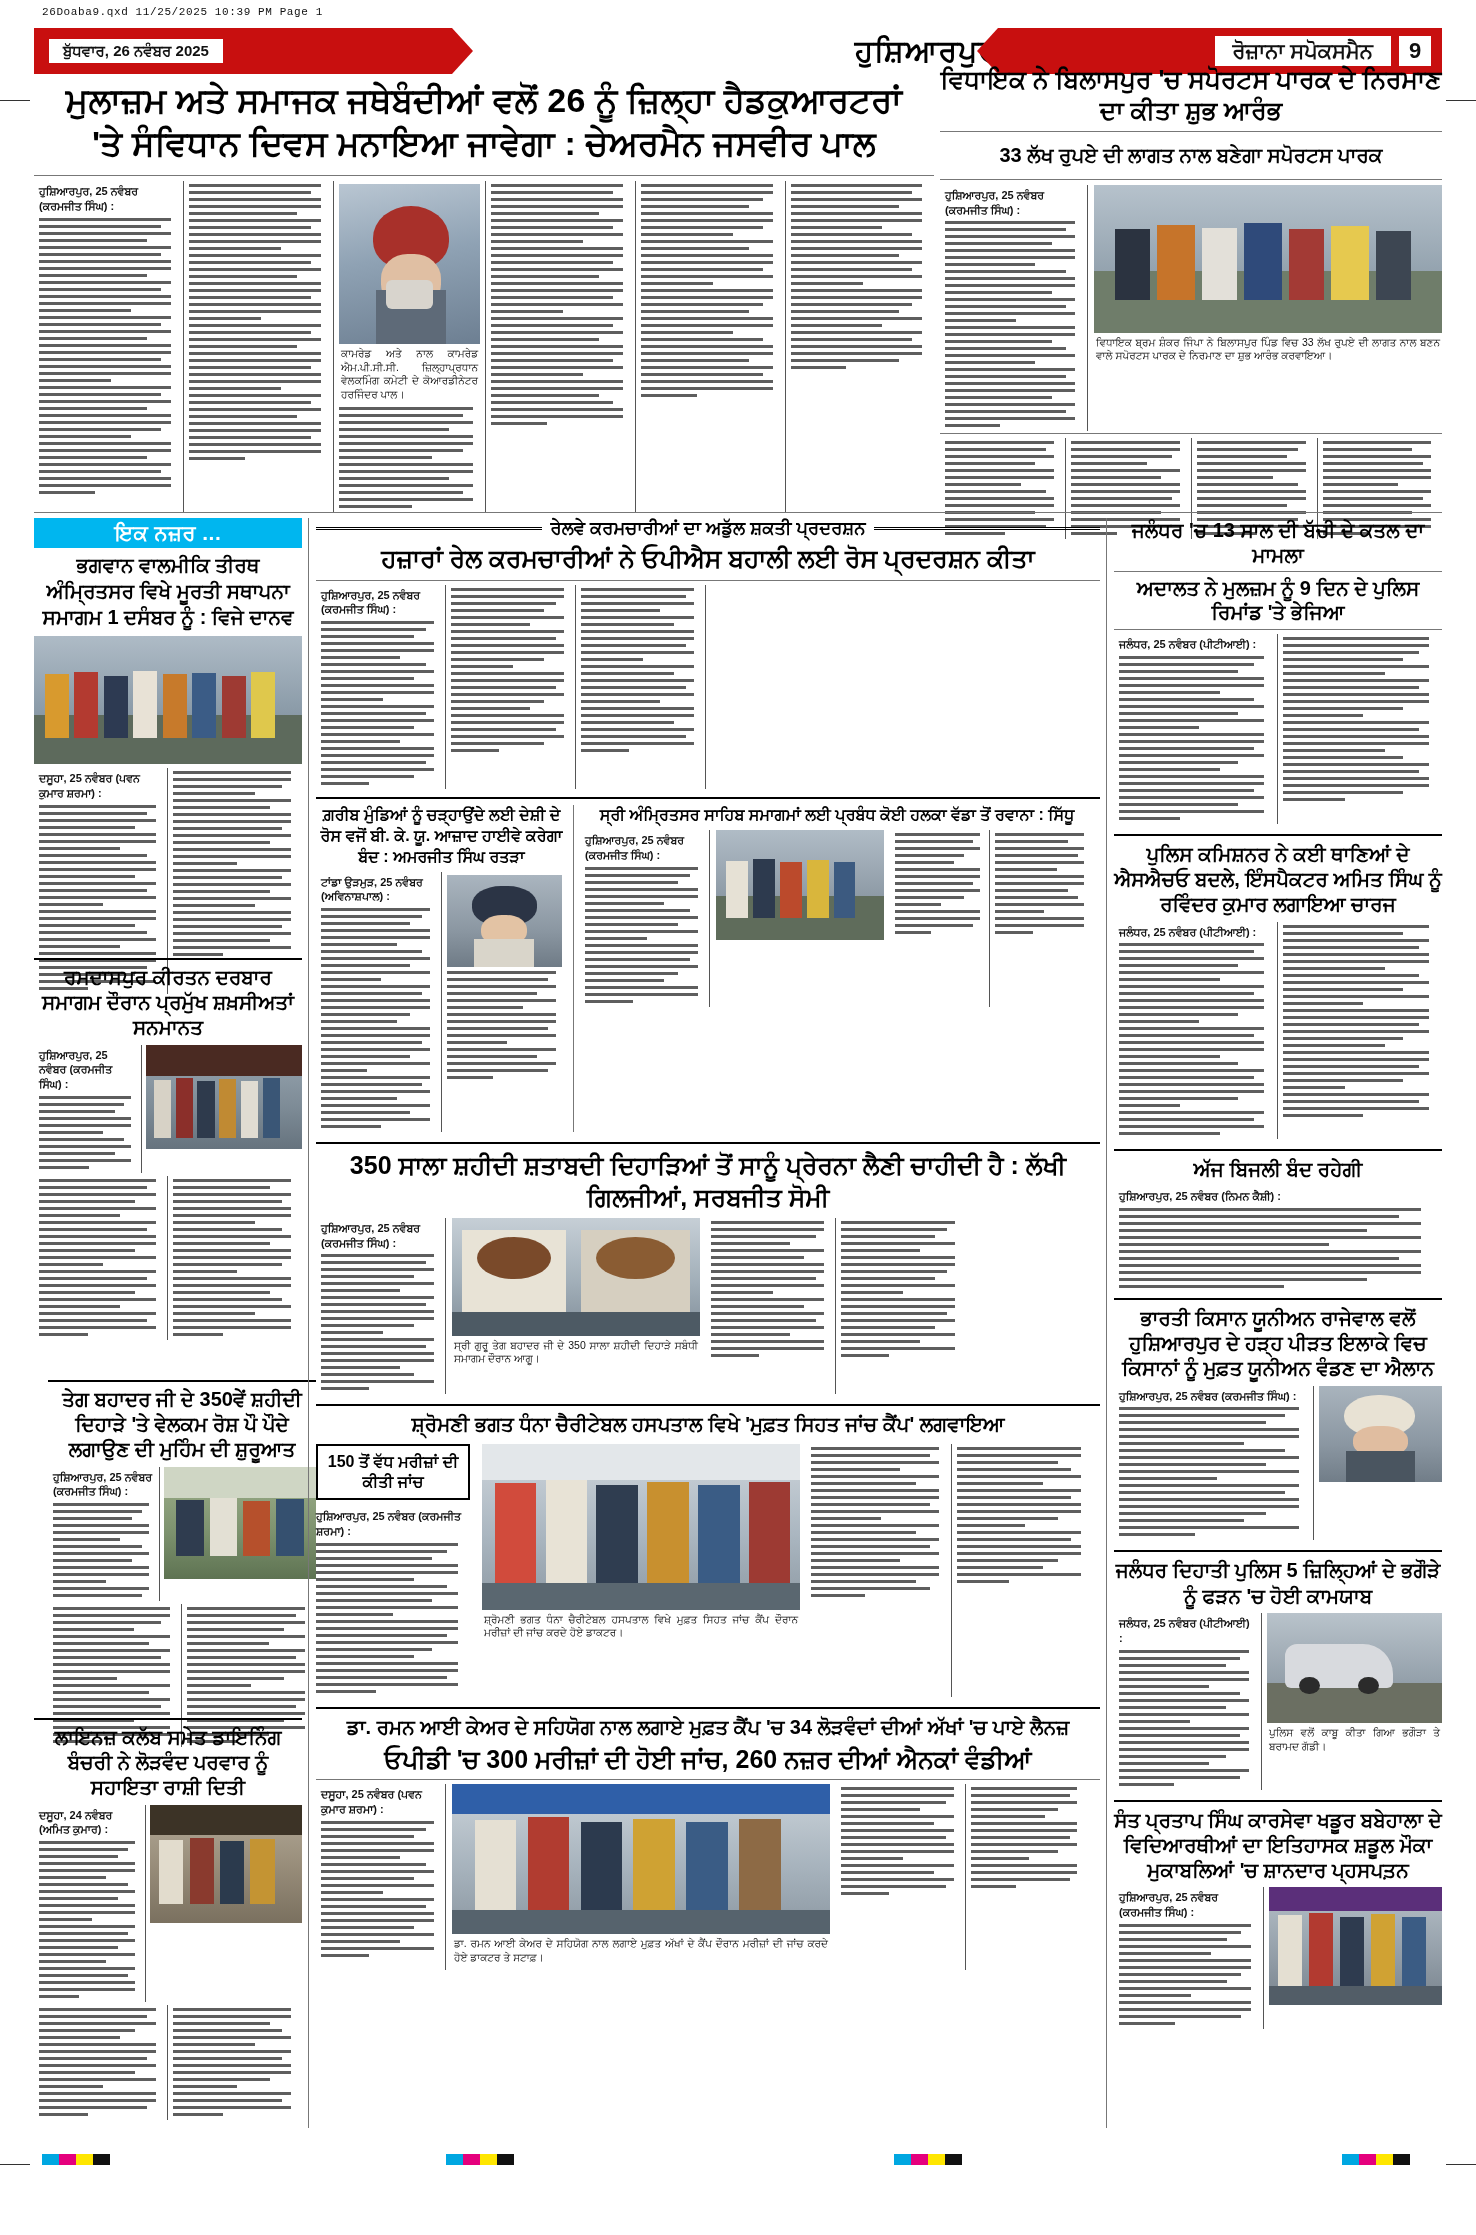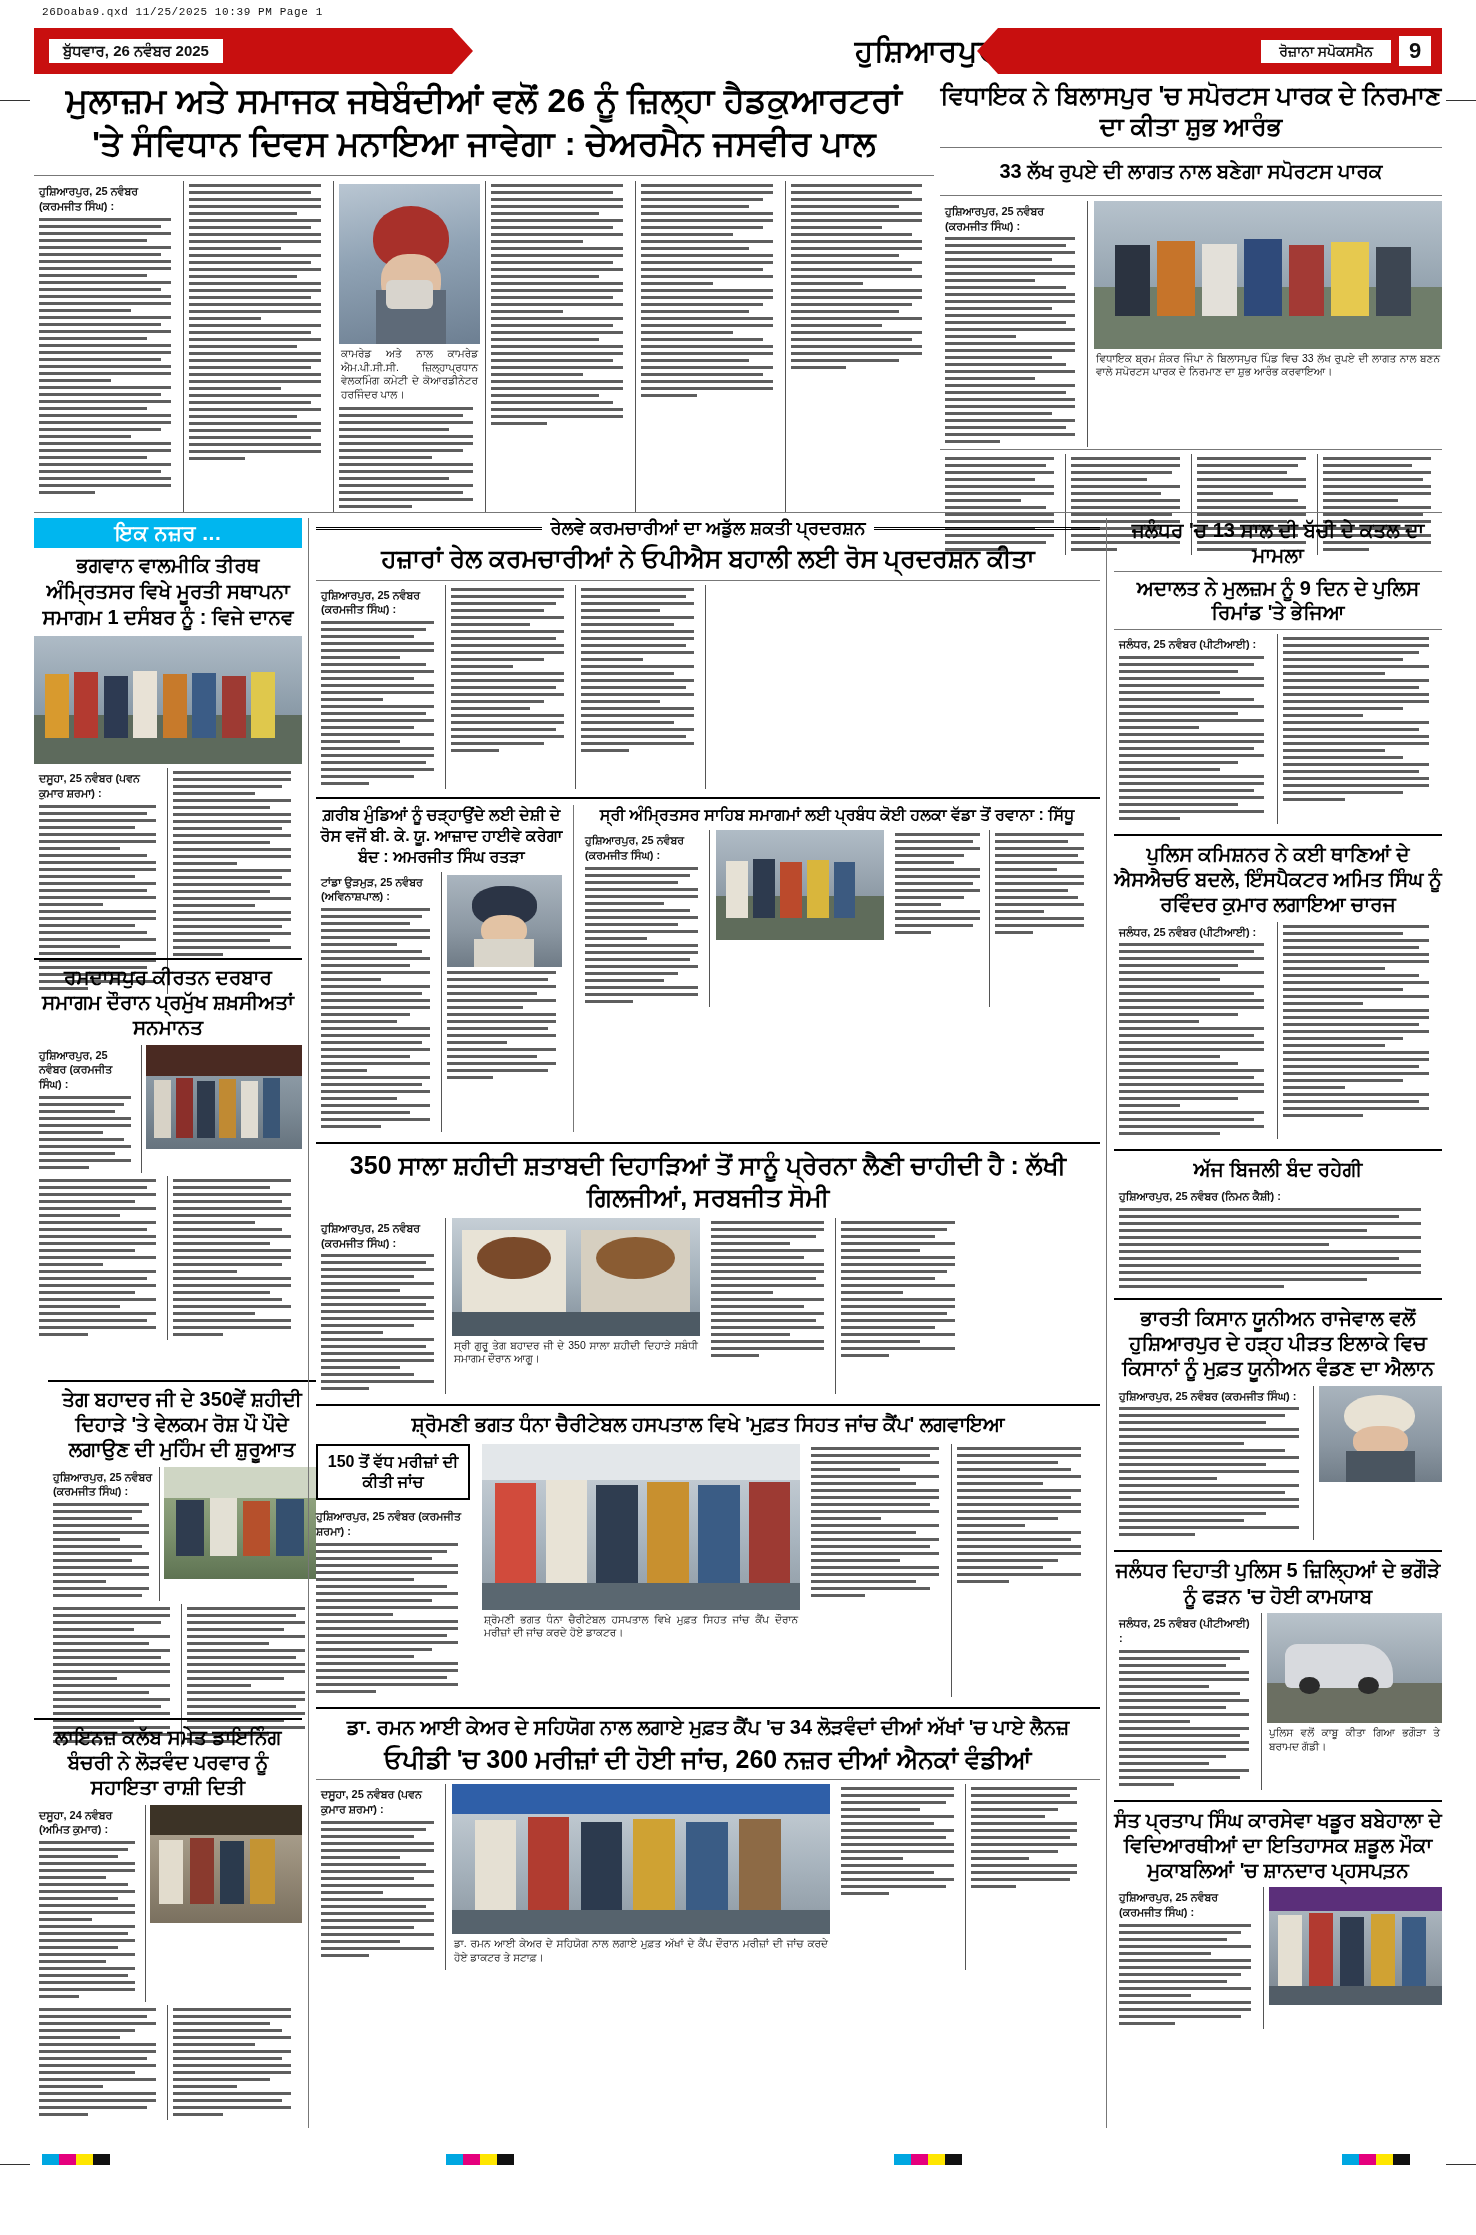--- a/index.html
+++ b/index.html
@@ -65,21 +65,21 @@
     width:444px; background:#c80f0f; position:relative;
     display:flex; align-items:center; justify-content:flex-end;
   }
   .mh-right::before {
     content:""; position:absolute; left:-21px; top:0;
     border-top:23px solid transparent; border-bottom:23px solid transparent;
     border-right:21px solid #c80f0f;
   }
   .mh-paper {
     background:#fff; color:#111; padding:3px 18px;
-    font-size:14px; font-weight:bold; border:1px solid #c80f0f;
+    font-size:21px; font-weight:bold; border:1px solid #c80f0f;
     margin-right:6px;
   }
   .mh-page {
     background:#fff; color:#111; width:34px; height:32px;
     display:flex; align-items:center; justify-content:center;
     font-size:22px; font-weight:bold; margin-right:10px;
     border:1px solid #c80f0f;
   }
 
   
@@ -387,21 +387,21 @@
             <i class="ln w88"></i>
             <i class="ln w95"></i>
           <i class="ln w95"></i>
             <i class="ln w78"></i>
             <i class="ln w40"></i>
         </div>
       </div>
     </div>
   </div>
 
-  <div class="col" style="left:906px; top:52px; width:502px;">
+  <div class="col" style="left:906px; top:36px; width:502px;">
     <div class="hl-big" style="text-align:center;">ਵਿਧਾਇਕ ਨੇ ਬਿਲਾਸਪੁਰ 'ਚ ਸਪੋਰਟਸ ਪਾਰਕ ਦੇ ਨਿਰਮਾਣ ਦਾ ਕੀਤਾ ਸ਼ੁਭ ਆਰੰਭ</div>
     <div class="hl-med" style="text-align:center; margin-top:6px; border-top:1px solid #777; border-bottom:1px solid #777; padding:11px 0;">33 ਲੱਖ ਰੁਪਏ ਦੀ ਲਾਗਤ ਨਾਲ ਬਣੇਗਾ ਸਪੋਰਟਸ ਪਾਰਕ</div>
 
     <div style="display:flex; margin-top:5px;">
       <div class="body-col vline" style="width:148px;">
         <div class="dateline">ਹੁਸ਼ਿਆਰਪੁਰ, 25 ਨਵੰਬਰ (ਕਰਮਜੀਤ ਸਿੰਘ) :</div>
         <div class="lines">
           <i class="ln w95"></i>
             <i class="ln w88"></i>
             <i class="ln w95"></i>

